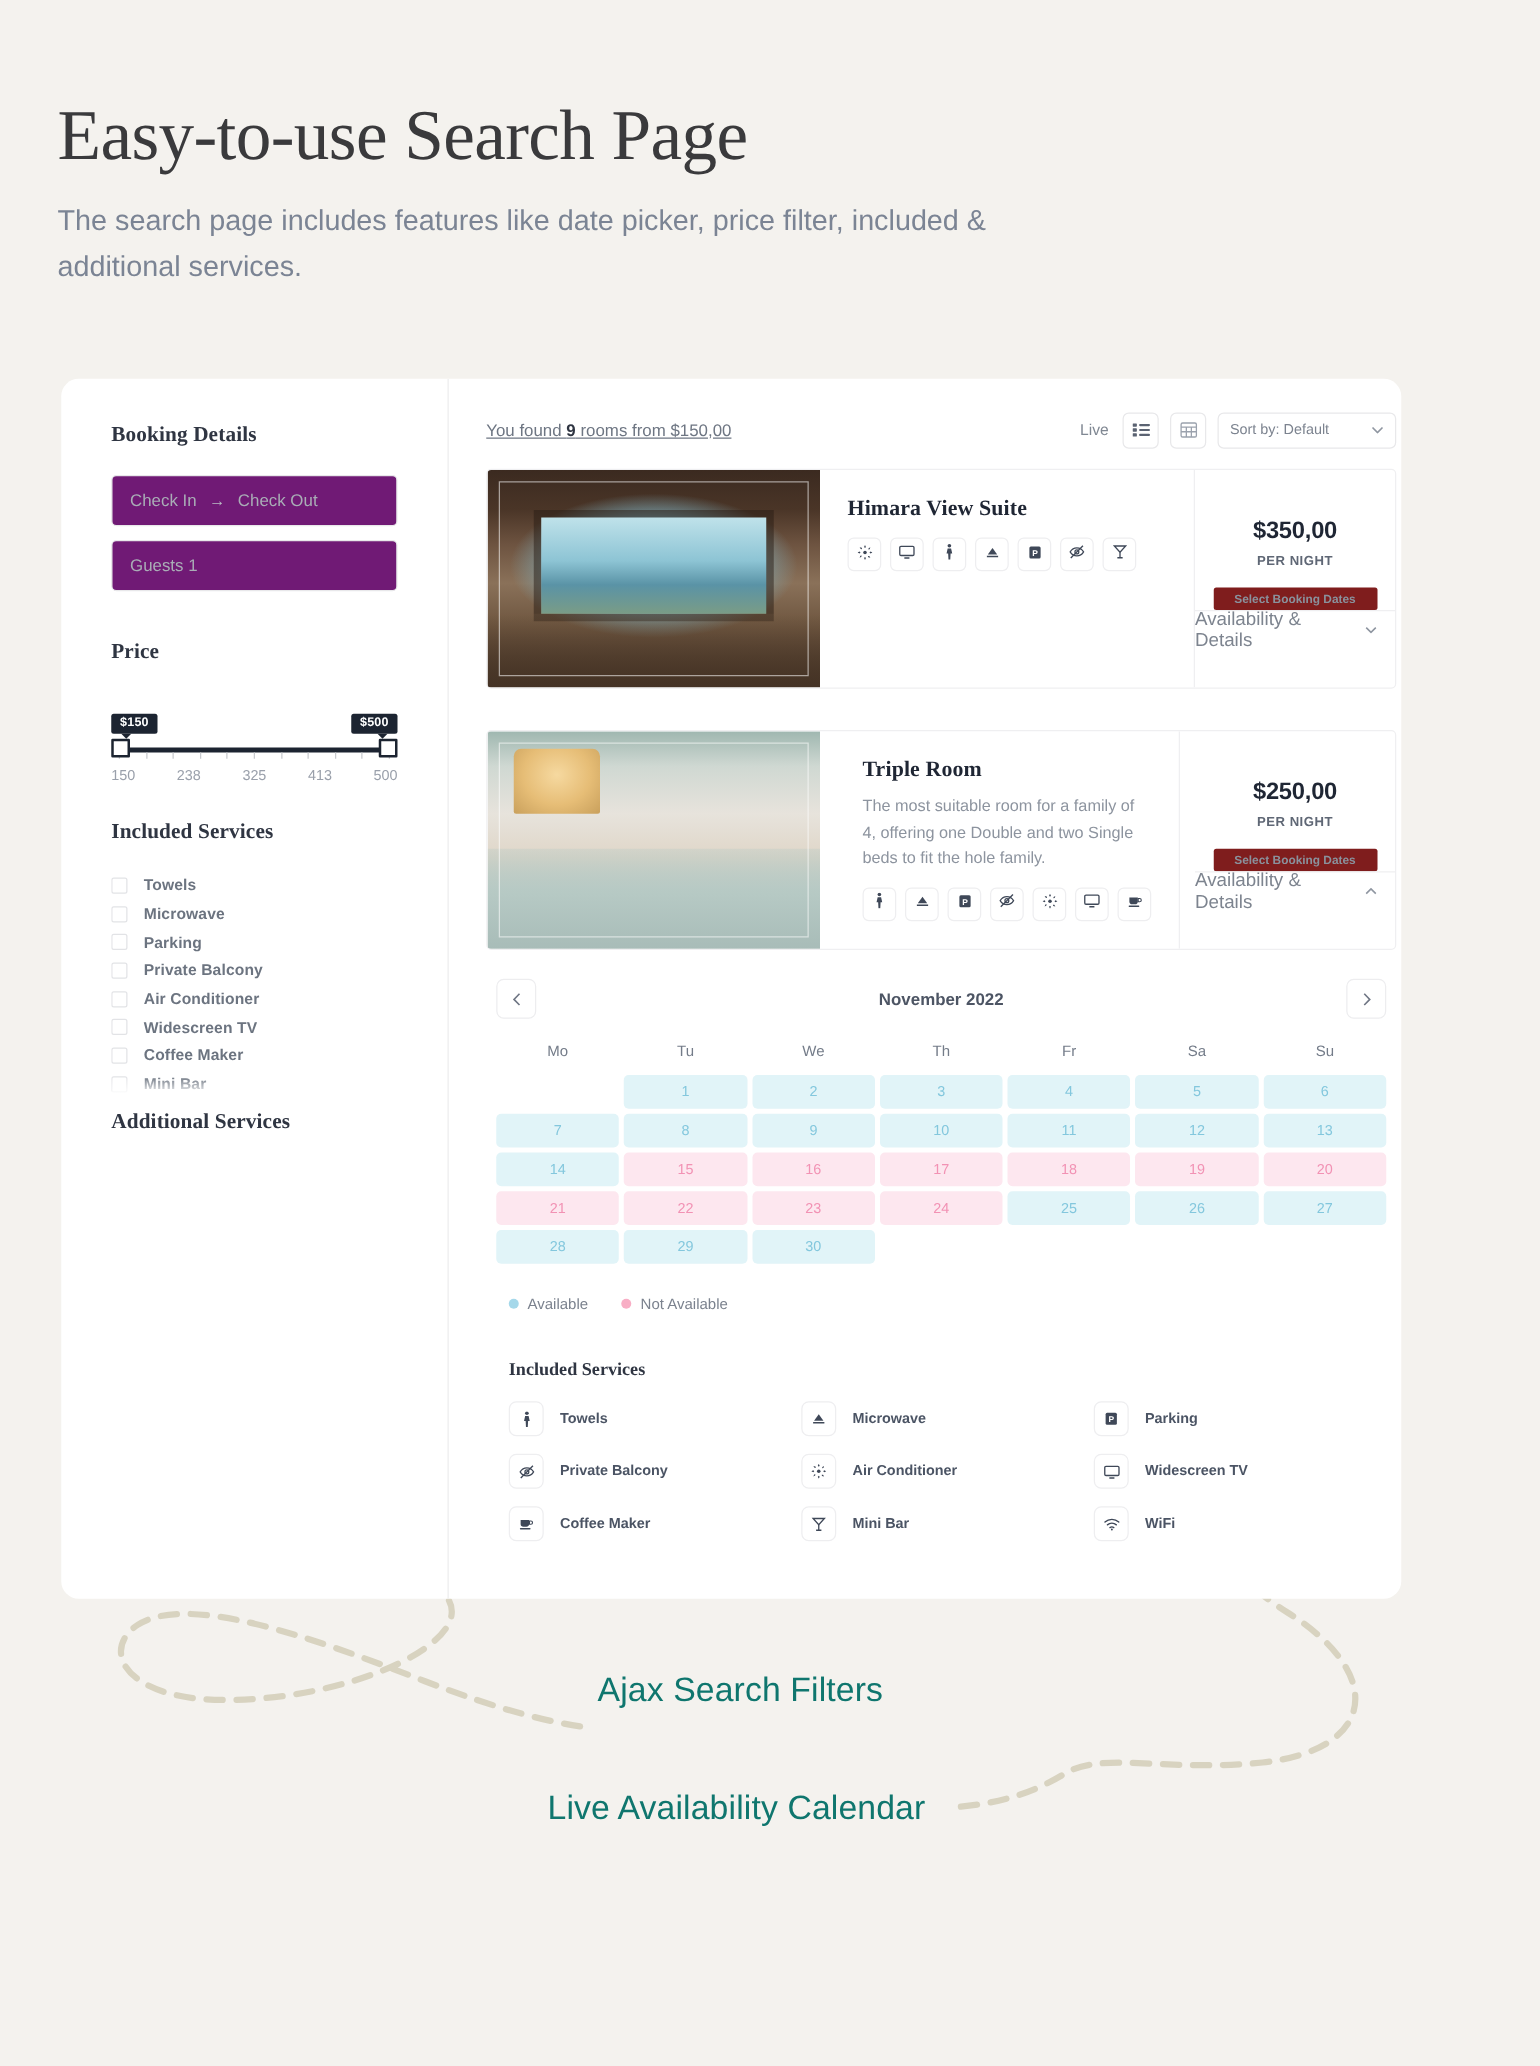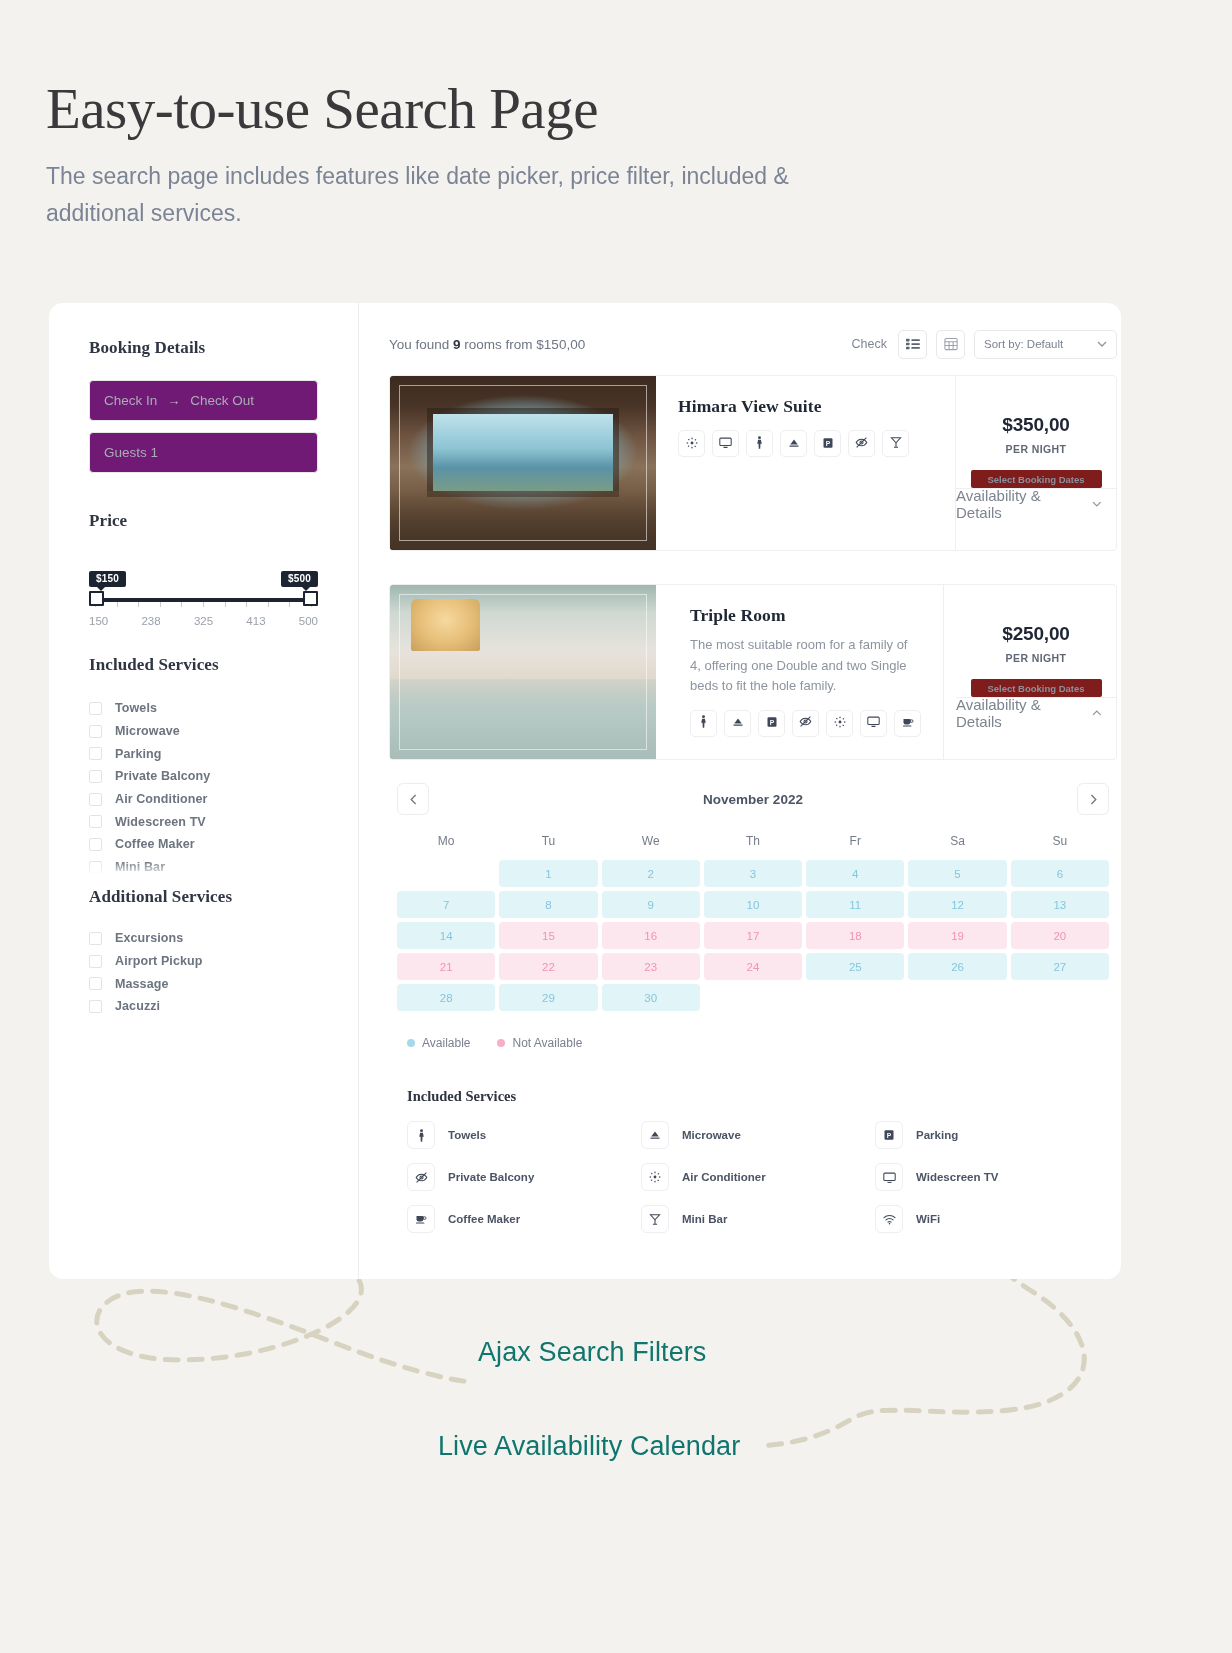--- a/index.html
+++ b/index.html
@@ -98,21 +98,21 @@
     margin-left: 13px; font-size: 12.5px; font-weight: 700;
     color: #6c7480; letter-spacing: 0.1px;
   }
   .fade-mask {
     position: absolute; left: 0; right: 0; bottom: 0; height: 18px;
     background: linear-gradient(to bottom, rgba(255,255,255,0), #fff 85%);
   }
   
   .main { flex: 1; padding: 26px 30px 0 30px; position: relative; }
   .topbar { display: flex; align-items: center; height: 30px; }
-  .found { font-size: 13.5px; color: #6e7683; }
+  .found { font-size: 13.5px; color: #6e7683; text-decoration: underline; }
   .found b { color: #2f3542; font-weight: 700; }
   .topbar-right { margin-left: auto; display: flex; align-items: center; gap: 9px; }
   .viewlbl { font-size: 12.5px; color: #808893; margin-right: 2px; }
   .iconbtn {
     width: 29px; height: 29px; border: 1px solid #e8e8ea; border-radius: 5px;
     display: flex; align-items: center; justify-content: center;
     background: #fff;
   }
   .sortsel {
     width: 143px; height: 29px; border: 1px solid #e8e8ea; border-radius: 5px;
@@ -337,50 +337,30 @@
           <div class="svc-row">
             <span class="cbox"></span>
             <span class="svc-label">Mini Bar</span>
           </div>
         </div>
 
       <div class="fade-mask"></div>
     </div>
 
     <div class="side-h" style="margin-top:8px;">Additional Services</div>
-    <div class="svc-list" style="margin-top:20px;">
-      <div id="add-svc-rows">
-          <div class="svc-row">
-            <span class="cbox"></span>
-            <span class="svc-label">Excursions</span>
-          </div>
-          <div class="svc-row">
-            <span class="cbox"></span>
-            <span class="svc-label">Airport Pickup</span>
-          </div>
-          <div class="svc-row">
-            <span class="cbox"></span>
-            <span class="svc-label">Massage</span>
-          </div>
-          <div class="svc-row">
-            <span class="cbox"></span>
-            <span class="svc-label">Jacuzzi</span>
-          </div>
-        </div>
-    </div>
   </aside>
 
   <section class="main">
 
     <div class="topbar">
       <div class="found">
         <span>You found </span><b>9</b><span> rooms from $150,00</span>
       </div>
       <div class="topbar-right">
-        <span class="viewlbl">Check</span>
+        <span class="viewlbl">Live</span>
         <div class="iconbtn">
           <svg class="ico" width="14" height="14" viewBox="0 0 16 16" fill="#5b6372">
             <rect x="0" y="2" width="4" height="3" rx="0.6"></rect>
               <rect x="6" y="2.5" width="10" height="2" rx="1"></rect>
             <rect x="0" y="6.5" width="4" height="3" rx="0.6"></rect>
               <rect x="6" y="7" width="10" height="2" rx="1"></rect>
             <rect x="0" y="11" width="4" height="3" rx="0.6"></rect>
               <rect x="6" y="11.5" width="10" height="2" rx="1"></rect>
           </svg>
         </div>

